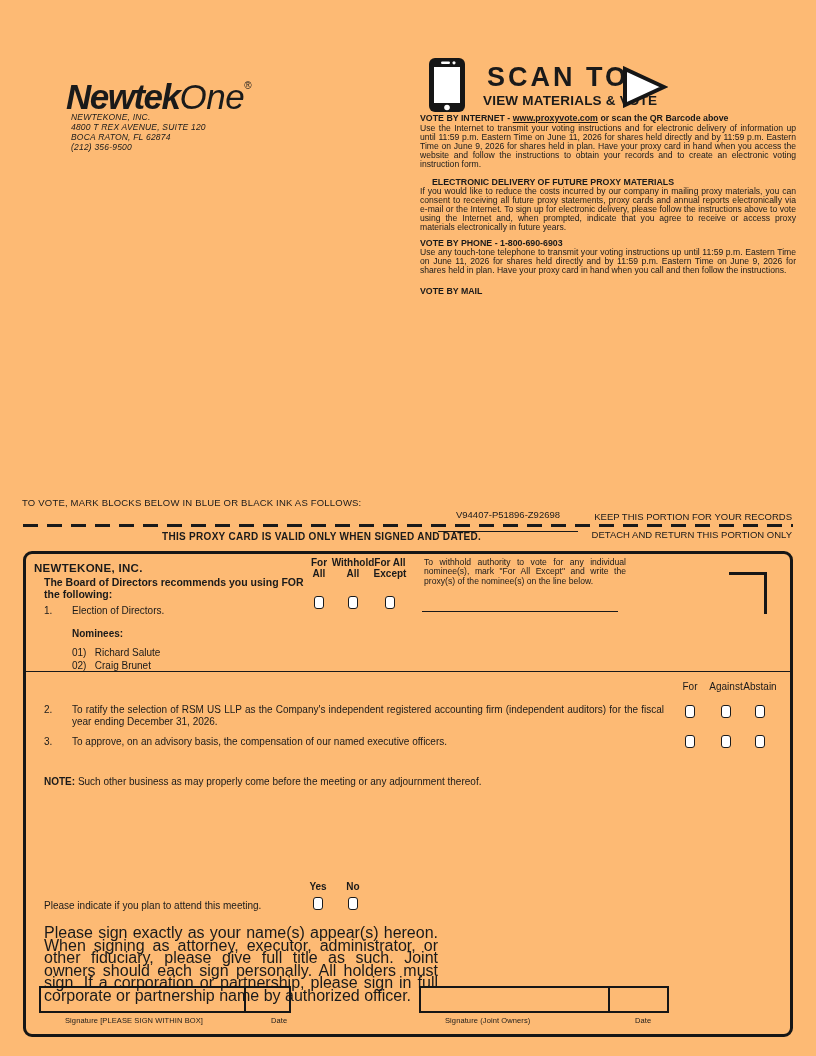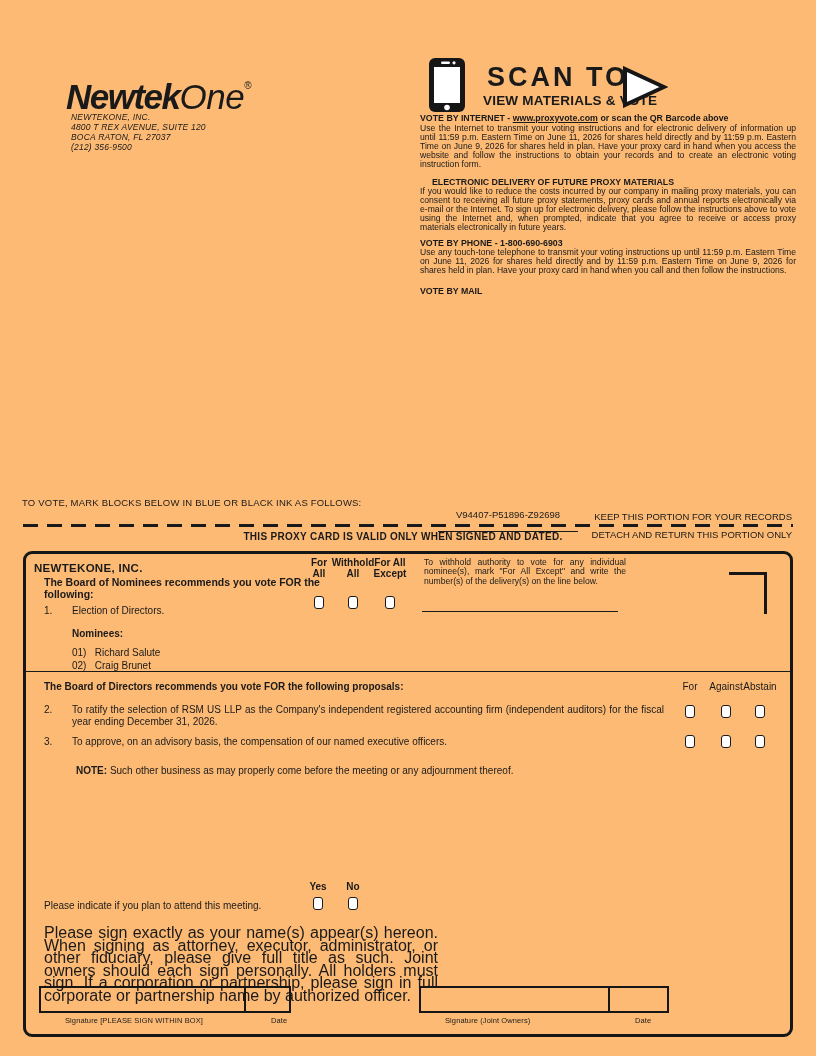--- a/index.html
+++ b/index.html
@@ -33,21 +33,21 @@
   .vhead { font-size: 8.8px; font-weight: bold; line-height: 9.5px; }
   .vbody { font-size: 8.6px; line-height: 8.9px; text-align: justify; }
   .vlink { text-decoration: underline; }
 
   
   .mark-instruction { left: 22px; top: 497px; font-size: 9.5px; letter-spacing: 0.2px; }
   .control-number { left: 438px; top: 509px; width: 140px; text-align: center; font-size: 9.5px; padding-bottom: 11px; border-bottom: 1.5px solid #1a1a1a; }
   .keep-portion { right: 24px; top: 511px; font-size: 9.5px; }
   .dashed-line { left: 23px; top: 524px; width: 770px; height: 3px;
     background: repeating-linear-gradient(90deg, #1a1a1a 0 15px, transparent 15px 24px); }
-  .valid-note { left: 178px; top: 531px; width: 450px; text-align: center; font-size: 10px; font-weight: bold; letter-spacing: 0.3px; }
+  .valid-note { left: 162px; top: 531px; width: 450px; font-size: 10px; font-weight: bold; letter-spacing: 0.3px; }
   .detach-portion { right: 24px; top: 529px; font-size: 9.5px; }
 
   
   .card { left: 23px; top: 551px; width: 770px; height: 486px; border: 3.5px solid #161616; border-radius: 9px; }
   .card .abs { position: absolute; }
   .company { left: 8px; top: 8px; font-size: 11.5px; font-weight: bold; letter-spacing: 0.3px; }
   .rec1 { left: 18px; top: 22px; width: 276px; font-size: 10.5px; font-weight: bold; line-height: 12px; }
   .colhead { top: 3px; width: 60px; margin-left: -30px; text-align: center; font-size: 10px; font-weight: bold; line-height: 11px; }
   .checkbox { width: 10px; height: 13px; border: 1.6px solid #1a1a1a; border-radius: 3px; margin-left: -5px; background: #fff; }
   .withhold-note { left: 398px; top: 4px; width: 202px; font-size: 8.6px; line-height: 9.3px; text-align: justify; }
@@ -67,21 +67,21 @@
 <body>
 
 <div class="page">
 
   <div class="abs logo">
     <span class="lg-main">Newtek</span><span class="lg-sub">One</span><span class="lg-reg">®</span>
   </div>
   <div class="abs address">
     <div>NEWTEKONE, INC.</div>
     <div>4800 T REX AVENUE, SUITE 120</div>
-    <div>BOCA RATON, FL 27037</div>
+    <div>BOCA RATON, FL 62874</div>
     <div>(212) 356-9500</div>
   </div>
 
   <div class="abs phone-icon">
     <svg width="38" height="56" viewBox="0 0 38 56">
       <rect x="1" y="1" width="36" height="54" rx="6" fill="#161616"></rect>
       <rect x="6" y="10" width="26" height="36" fill="#ffffff"></rect>
       <rect x="13" y="4.5" width="9" height="2.5" rx="1.2" fill="#ffffff"></rect>
       <circle cx="26" cy="5.8" r="1.6" fill="#ffffff"></circle>
       <circle cx="19" cy="50.5" r="2.8" fill="#ffffff"></circle>
@@ -111,78 +111,77 @@
   <div class="abs mark-instruction">TO VOTE, MARK BLOCKS BELOW IN BLUE OR BLACK INK AS FOLLOWS:</div>
   <div class="abs control-number">V94407-P51896-Z92698</div>
   <div class="abs keep-portion">KEEP THIS PORTION FOR YOUR RECORDS</div>
   <div class="abs dashed-line"></div>
   <div class="abs valid-note">THIS PROXY CARD IS VALID ONLY WHEN SIGNED AND DATED.</div>
   <div class="abs detach-portion">DETACH AND RETURN THIS PORTION ONLY</div>
 
   <div class="abs card">
 
     <div class="abs company">NEWTEKONE, INC.</div>
-    <div class="abs rec1">The Board of Nominees recommends you vote FOR the following:</div>
+    <div class="abs rec1">The Board of Directors recommends you using FOR the following:</div>
 
     <div class="abs colhead" style="left:293px;">
       <div>For</div>
       <div>All</div>
     </div>
     <div class="abs colhead" style="left:327px;">
       <div>Withhold</div>
       <div>All</div>
     </div>
     <div class="abs colhead" style="left:364px;">
       <div>For All</div>
       <div>Except</div>
     </div>
 
     <div class="abs checkbox" style="left:293px; top:42px;"></div>
     <div class="abs checkbox" style="left:327px; top:42px;"></div>
     <div class="abs checkbox" style="left:364px; top:42px;"></div>
 
-    <div class="abs withhold-note">To withhold authority to vote for any individual nominee(s), mark "For All Except" and write the number(s) of the delivery(s) on the line below.</div>
+    <div class="abs withhold-note">To withhold authority to vote for any individual nominee(s), mark "For All Except" and write the proxy(s) of the nominee(s) on the line below.</div>
     <div class="abs writein-line"></div>
     <div class="abs corner-mark"></div>
 
     <div class="abs body-txt" style="left:18px; top:51px;">1.</div>
     <div class="abs body-txt" style="left:46px; top:51px;text-align:center;">Election of Directors.</div>
 
     <div class="abs body-txt bold" style="left:46px; top:74px;text-align:center;">Nominees:</div>
 
     <div class="abs body-txt" style="left:46px; top:93px;">
       <span>01)</span>&nbsp;&nbsp;
       <span>Richard Salute</span>
     </div>
     <div class="abs body-txt" style="left:46px; top:106px;">
       <span>02)</span>&nbsp;&nbsp;
       <span>Craig Brunet</span>
     </div>
 
     <div class="abs divider"></div>
 
-    <div class="abs body-txt bold" style="left:18px; top:127px;">The Board of Directors recommends you vote FOR the following proposals:</div>
 
     <div class="abs col2head" style="left:664px;">For</div>
     <div class="abs col2head" style="left:700px;">Against</div>
     <div class="abs col2head" style="left:734px;">Abstain</div>
 
     <div class="abs body-txt" style="left:18px; top:150px;">2.</div>
     <div class="abs body-txt prop-text" style="top:150px;">To ratify the selection of RSM US LLP as the Company's independent registered accounting firm (independent auditors) for the fiscal year ending December 31, 2026.</div>
     <div class="abs checkbox" style="left:664px; top:151px;"></div>
     <div class="abs checkbox" style="left:700px; top:151px;"></div>
     <div class="abs checkbox" style="left:734px; top:151px;"></div>
 
     <div class="abs body-txt" style="left:18px; top:182px;">3.</div>
     <div class="abs body-txt prop-text" style="top:182px;">To approve, on an advisory basis, the compensation of our named executive officers.</div>
     <div class="abs checkbox" style="left:664px; top:181px;"></div>
     <div class="abs checkbox" style="left:700px; top:181px;"></div>
     <div class="abs checkbox" style="left:734px; top:181px;"></div>
 
-    <div class="abs body-txt" style="left:18px; top:211px; width:560px;margin-left:32px;">
+    <div class="abs body-txt" style="left:18px; top:222px; width:560px;">
       <span class="bold">NOTE:</span><span> Such other business as may properly come before the meeting or any adjournment thereof.</span>
     </div>
 
     <div class="abs body-txt bold" style="left:292px; top:327px; width:40px; margin-left:-20px; text-align:center;">Yes</div>
     <div class="abs body-txt bold" style="left:327px; top:327px; width:40px; margin-left:-20px; text-align:center;">No</div>
     <div class="abs checkbox" style="left:292px; top:343px;"></div>
     <div class="abs checkbox" style="left:327px; top:343px;"></div>
     <div class="abs body-txt" style="left:18px; top:346px;">Please indicate if you plan to attend this meeting.</div>
 
     <div class="abs sign-instr">Please sign exactly as your name(s) appear(s) hereon. When signing as attorney, executor, administrator, or other fiduciary, please give full title as such. Joint owners should each sign personally. All holders must sign. If a corporation or partnership, please sign in full corporate or partnership name by authorized officer.</div>

